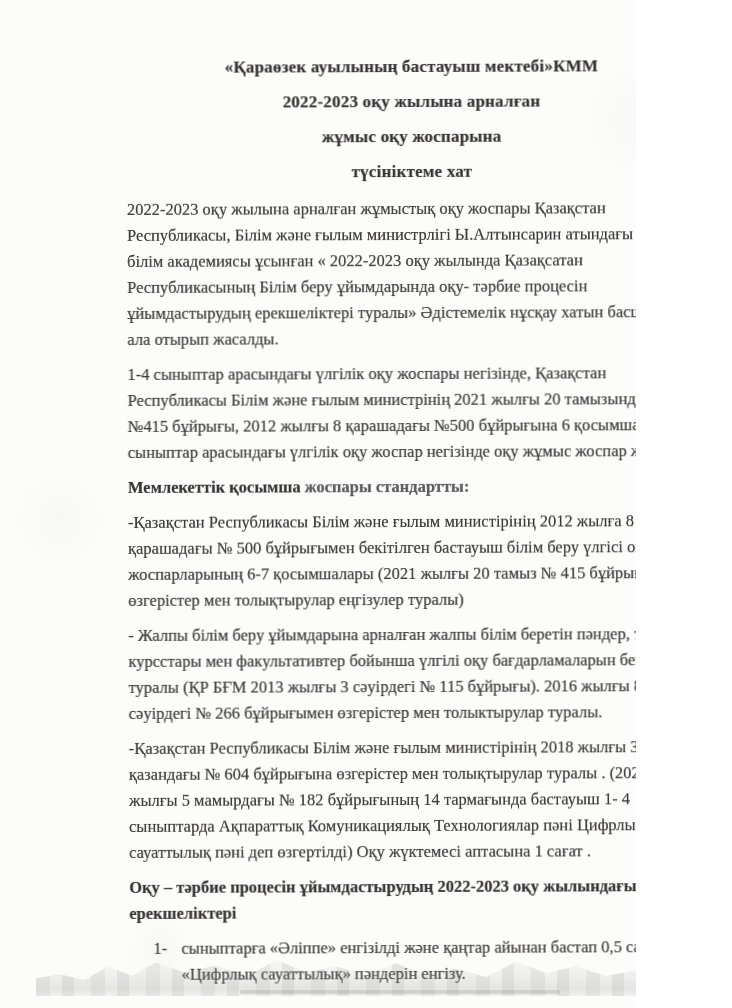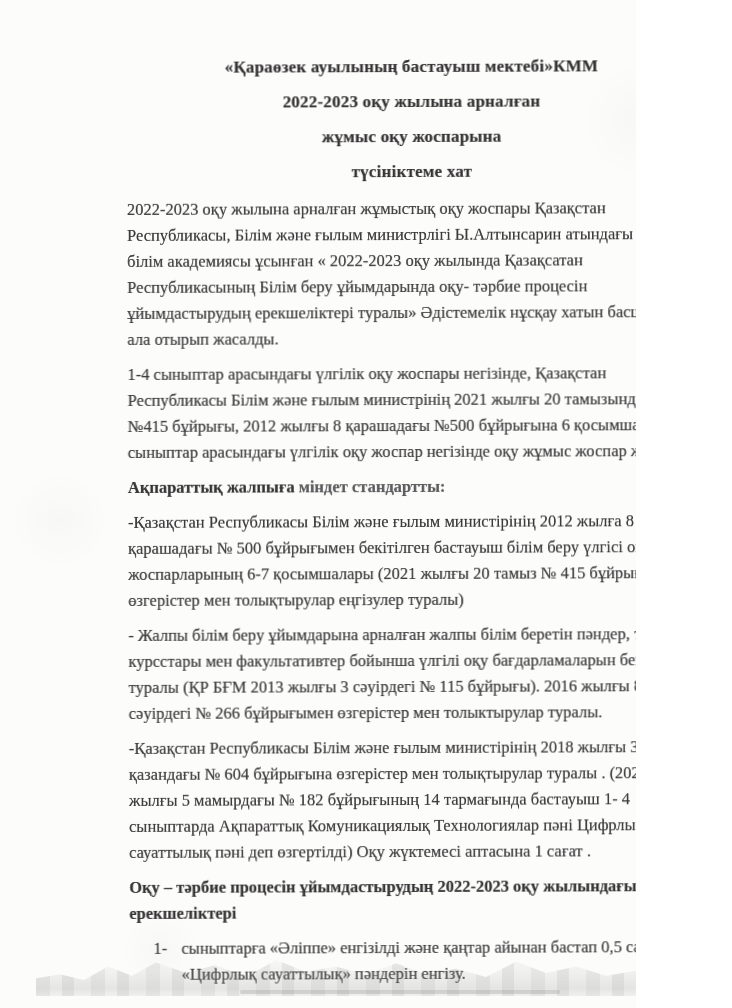--- a/index.html
+++ b/index.html
@@ -118,21 +118,21 @@
       <div class="title-line">«Қараөзек ауылының  бастауыш мектебі»КММ</div>
       <div class="title-line">2022-2023 оқу жылына арналған</div>
       <div class="title-line">жұмыс оқу жоспарына</div>
       <div class="title-line">түсініктеме хат</div>
     </div>
 
     <p class="body-par">2022-2023 оқу жылына арналған жұмыстық оқу жоспары Қазақстан Республикасы, Білім және ғылым министрлігі Ы.Алтынсарин атындағы Ұлттық білім академиясы ұсынған « 2022-2023 оқу жылында Қазақсатан Республикасының Білім беру ұйымдарында оқу- тәрбие  процесін ұйымдастырудың ерекшеліктері туралы» Әдістемелік нұсқау хатын басшылыққа ала отырып жасалды.</p>
 
     <p class="body-par">1-4 сыныптар арасындағы үлгілік оқу жоспары негізінде, Қазақстан Республикасы Білім және ғылым министрінің 2021 жылғы 20 тамызындағы №415 бұйрығы, 2012 жылғы 8 қарашадағы  №500 бұйрығына 6 қосымша 1-4 сыныптар арасындағы үлгілік оқу жоспар негізінде оқу жұмыс жоспар жасалды.</p>
 
-    <h3 class="section-heading"><span>Ақпараттық жалпыға </span><span class="lighter">міндет стандартты:</span></h3>
+    <h3 class="section-heading"><span>Мемлекеттік қосымша </span><span class="lighter">жоспары стандартты:</span></h3>
 
     <p class="body-par">-Қазақстан Республикасы Білім және ғылым министірінің 2012 жылға 8 қарашадағы № 500 бұйрығымен бекітілген бастауыш білім беру үлгісі оқу жоспарларының 6-7 қосымшалары (2021 жылғы 20 тамыз № 415 бұйрығымен өзгерістер мен толықтырулар еңгізулер туралы)</p>
 
     <p class="body-par">- Жалпы білім беру ұйымдарына арналған жалпы білім беретін пәндер, таңдау курсстары мен факультативтер бойынша үлгілі оқу бағдарламаларын бекіту туралы (ҚР БҒМ 2013 жылғы 3 сәуірдегі №  115 бұйрығы). 2016 жылғы 8 сәуірдегі № 266 бұйрығымен өзгерістер мен толыктырулар туралы.</p>
 
     <p class="body-par">-Қазақстан Республикасы Білім және ғылым министірінің 2018 жылғы 31 қазандағы № 604 бұйрығына өзгерістер мен толықтырулар туралы .  (2020 жылғы 5 мамырдағы  № 182 бұйрығының 14 тармағында бастауыш 1- 4 сыныптарда Ақпараттық Комуникациялық Технологиялар пәні Цифрлық сауаттылық пәні деп өзгертілді) Оқу жүктемесі аптасына 1 сағат .</p>
 
     <h3 class="section-heading">Оқу – тәрбие процесін ұйымдастырудың 2022-2023 оқу жылындағы ерекшеліктері</h3>
 
     <div class="list-item">

